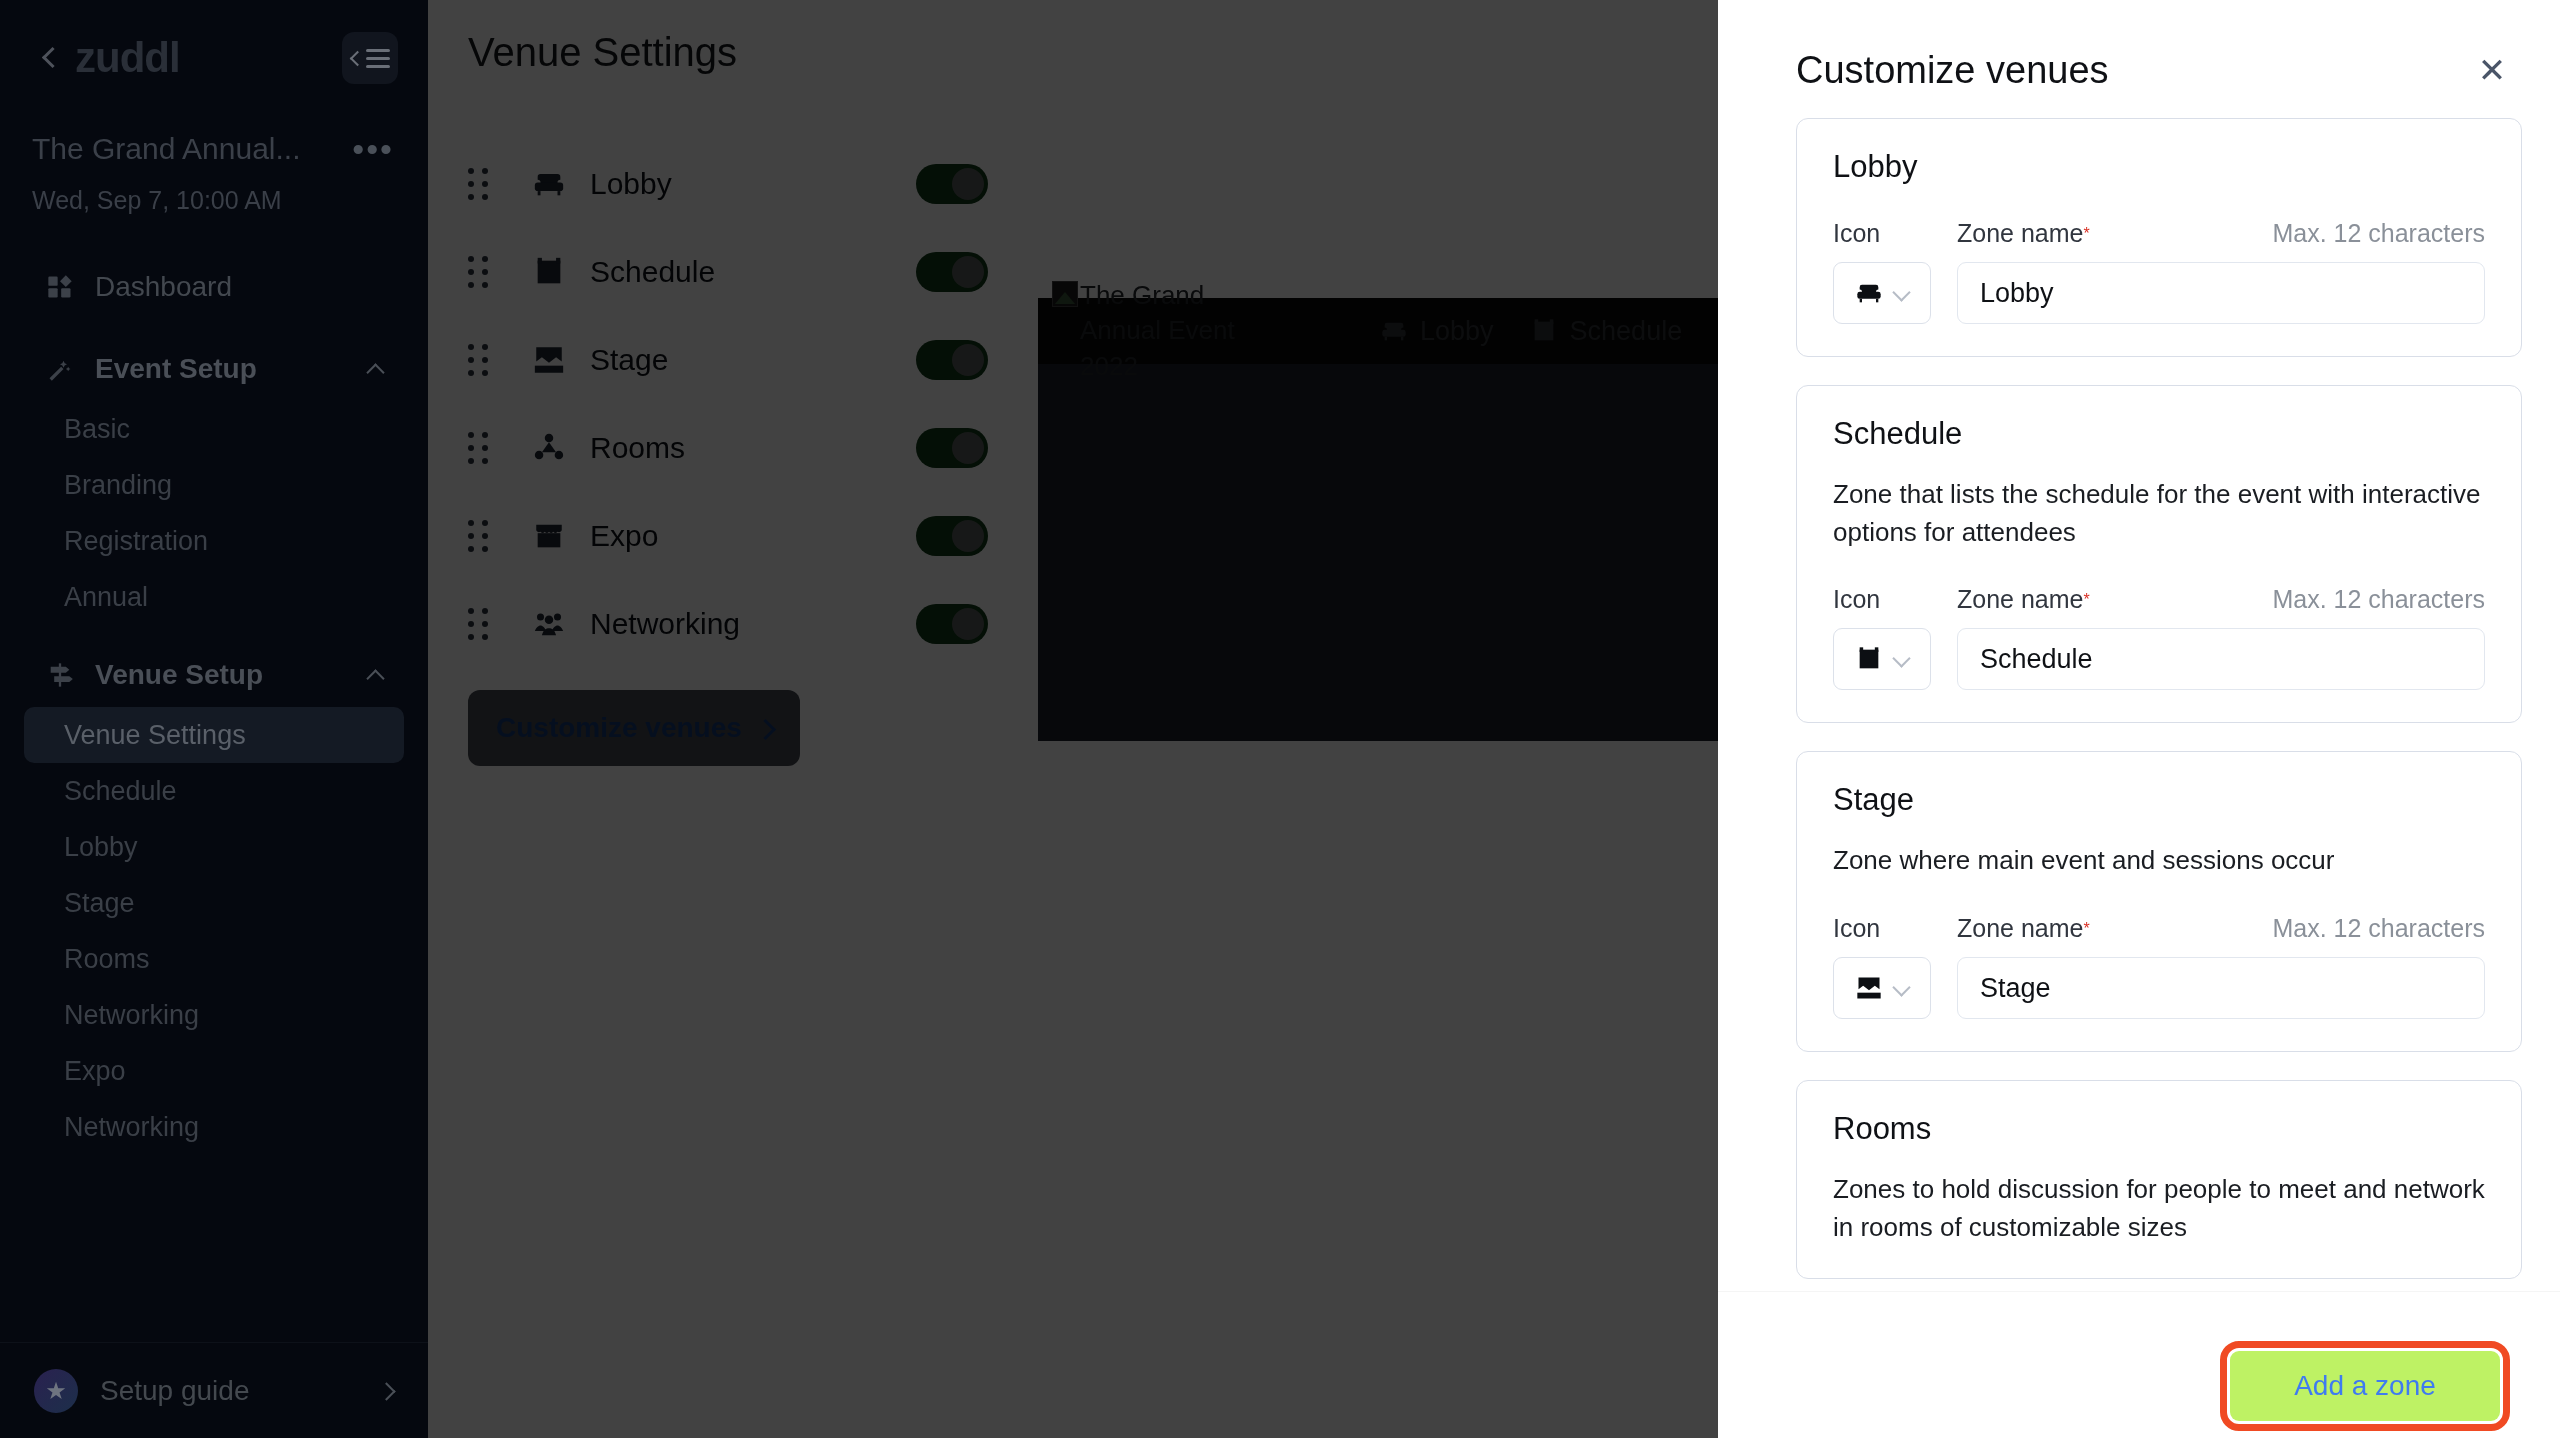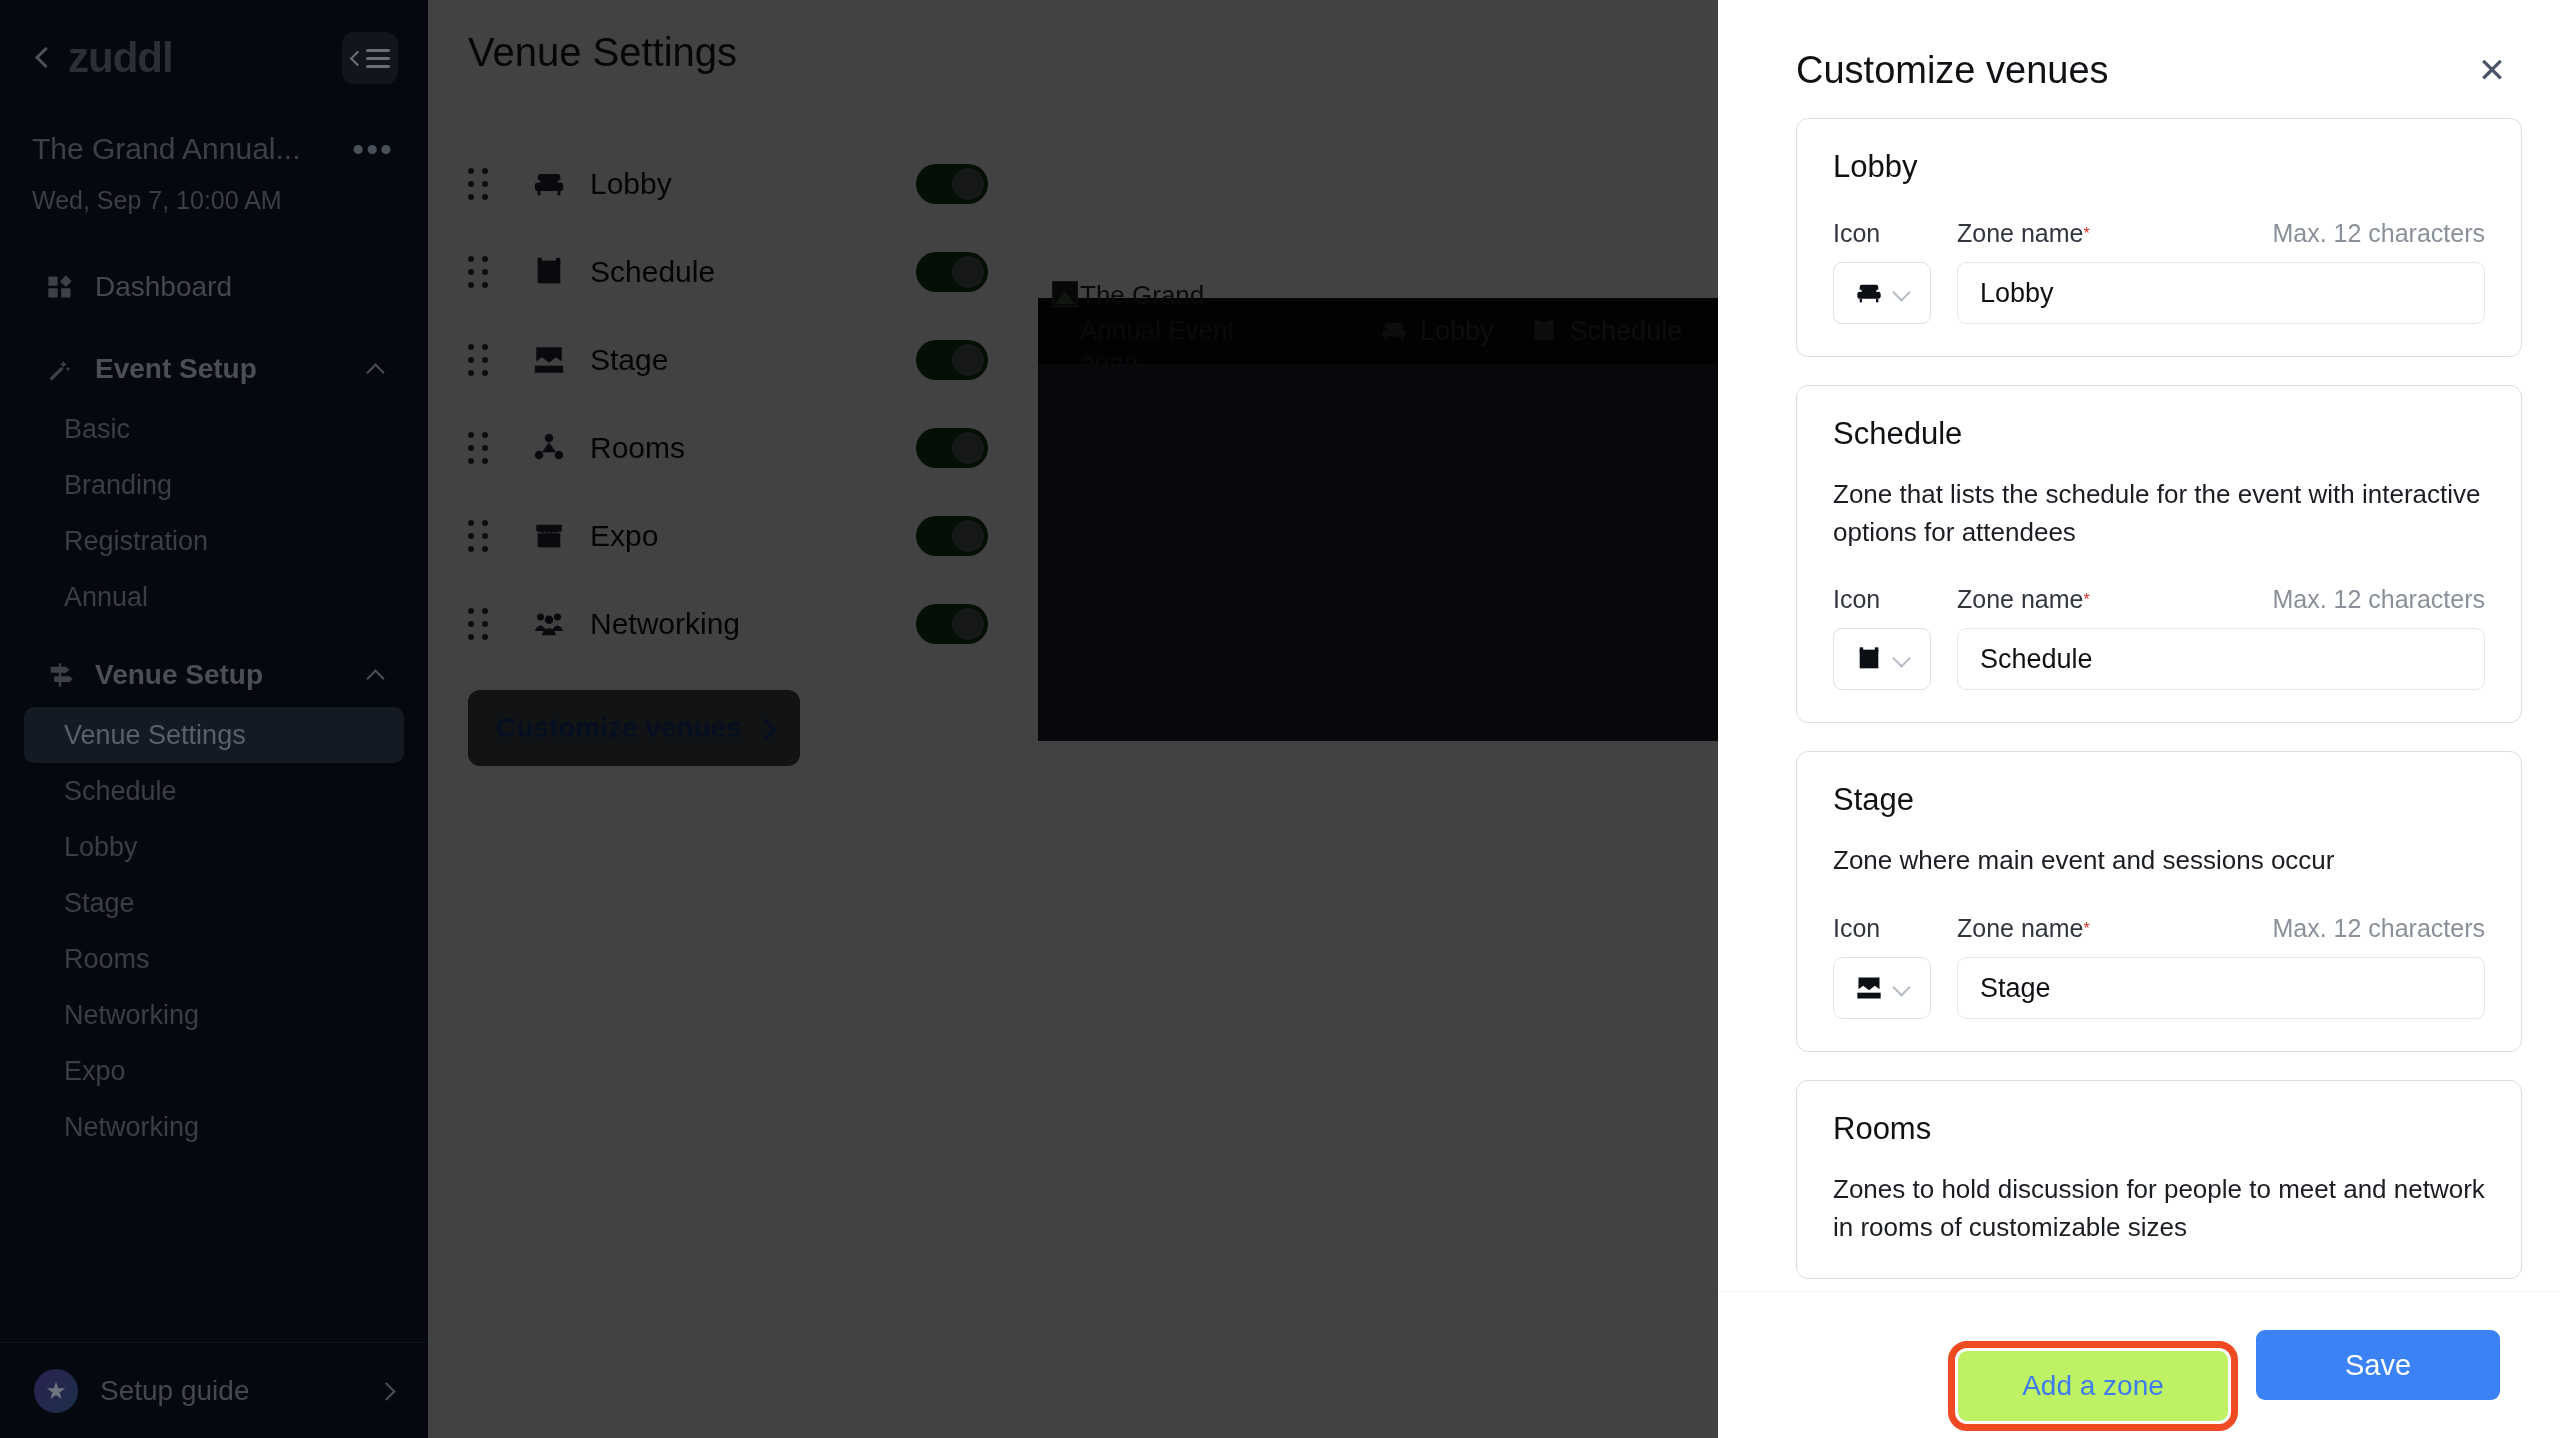--- a/index.html
+++ b/index.html
@@ -14,20 +14,21 @@
   
   .sidebar {
     position: absolute; left: 0; top: 0;
     width: 428px; height: 1438px;
     background: #05080f;
     display: flex; flex-direction: column;
   }
   .sb-top {
     display: flex; align-items: center; justify-content: space-between;
     padding: 32px 30px 0 34px;
+    margin-left: 7px;
   }
   .brand { display: flex; align-items: center; gap: 18px; }
   .back-chev {
     width: 16px; height: 28px; position: relative; opacity: .55;
   }
   .back-chev::before {
     content:""; position:absolute; left:4px; top:6px;
     width:12px; height:12px; border-left:3px solid #8a8f99; border-bottom:3px solid #8a8f99;
     transform: rotate(45deg);
   }
@@ -588,19 +589,16 @@
         <div class="zone-desc">Zones to hold discussion for people to meet and network in rooms of customizable sizes</div>
 
       </div>
 
     </div>
 
     <div class="panel-foot">
       <div class="btn-add">
         <span>Add a zone</span>
       </div>
-      <div class="btn-save">
-        <span>Save</span>
-      </div>
     </div>
   </div>
 
 </div>
 
 </body></html>

